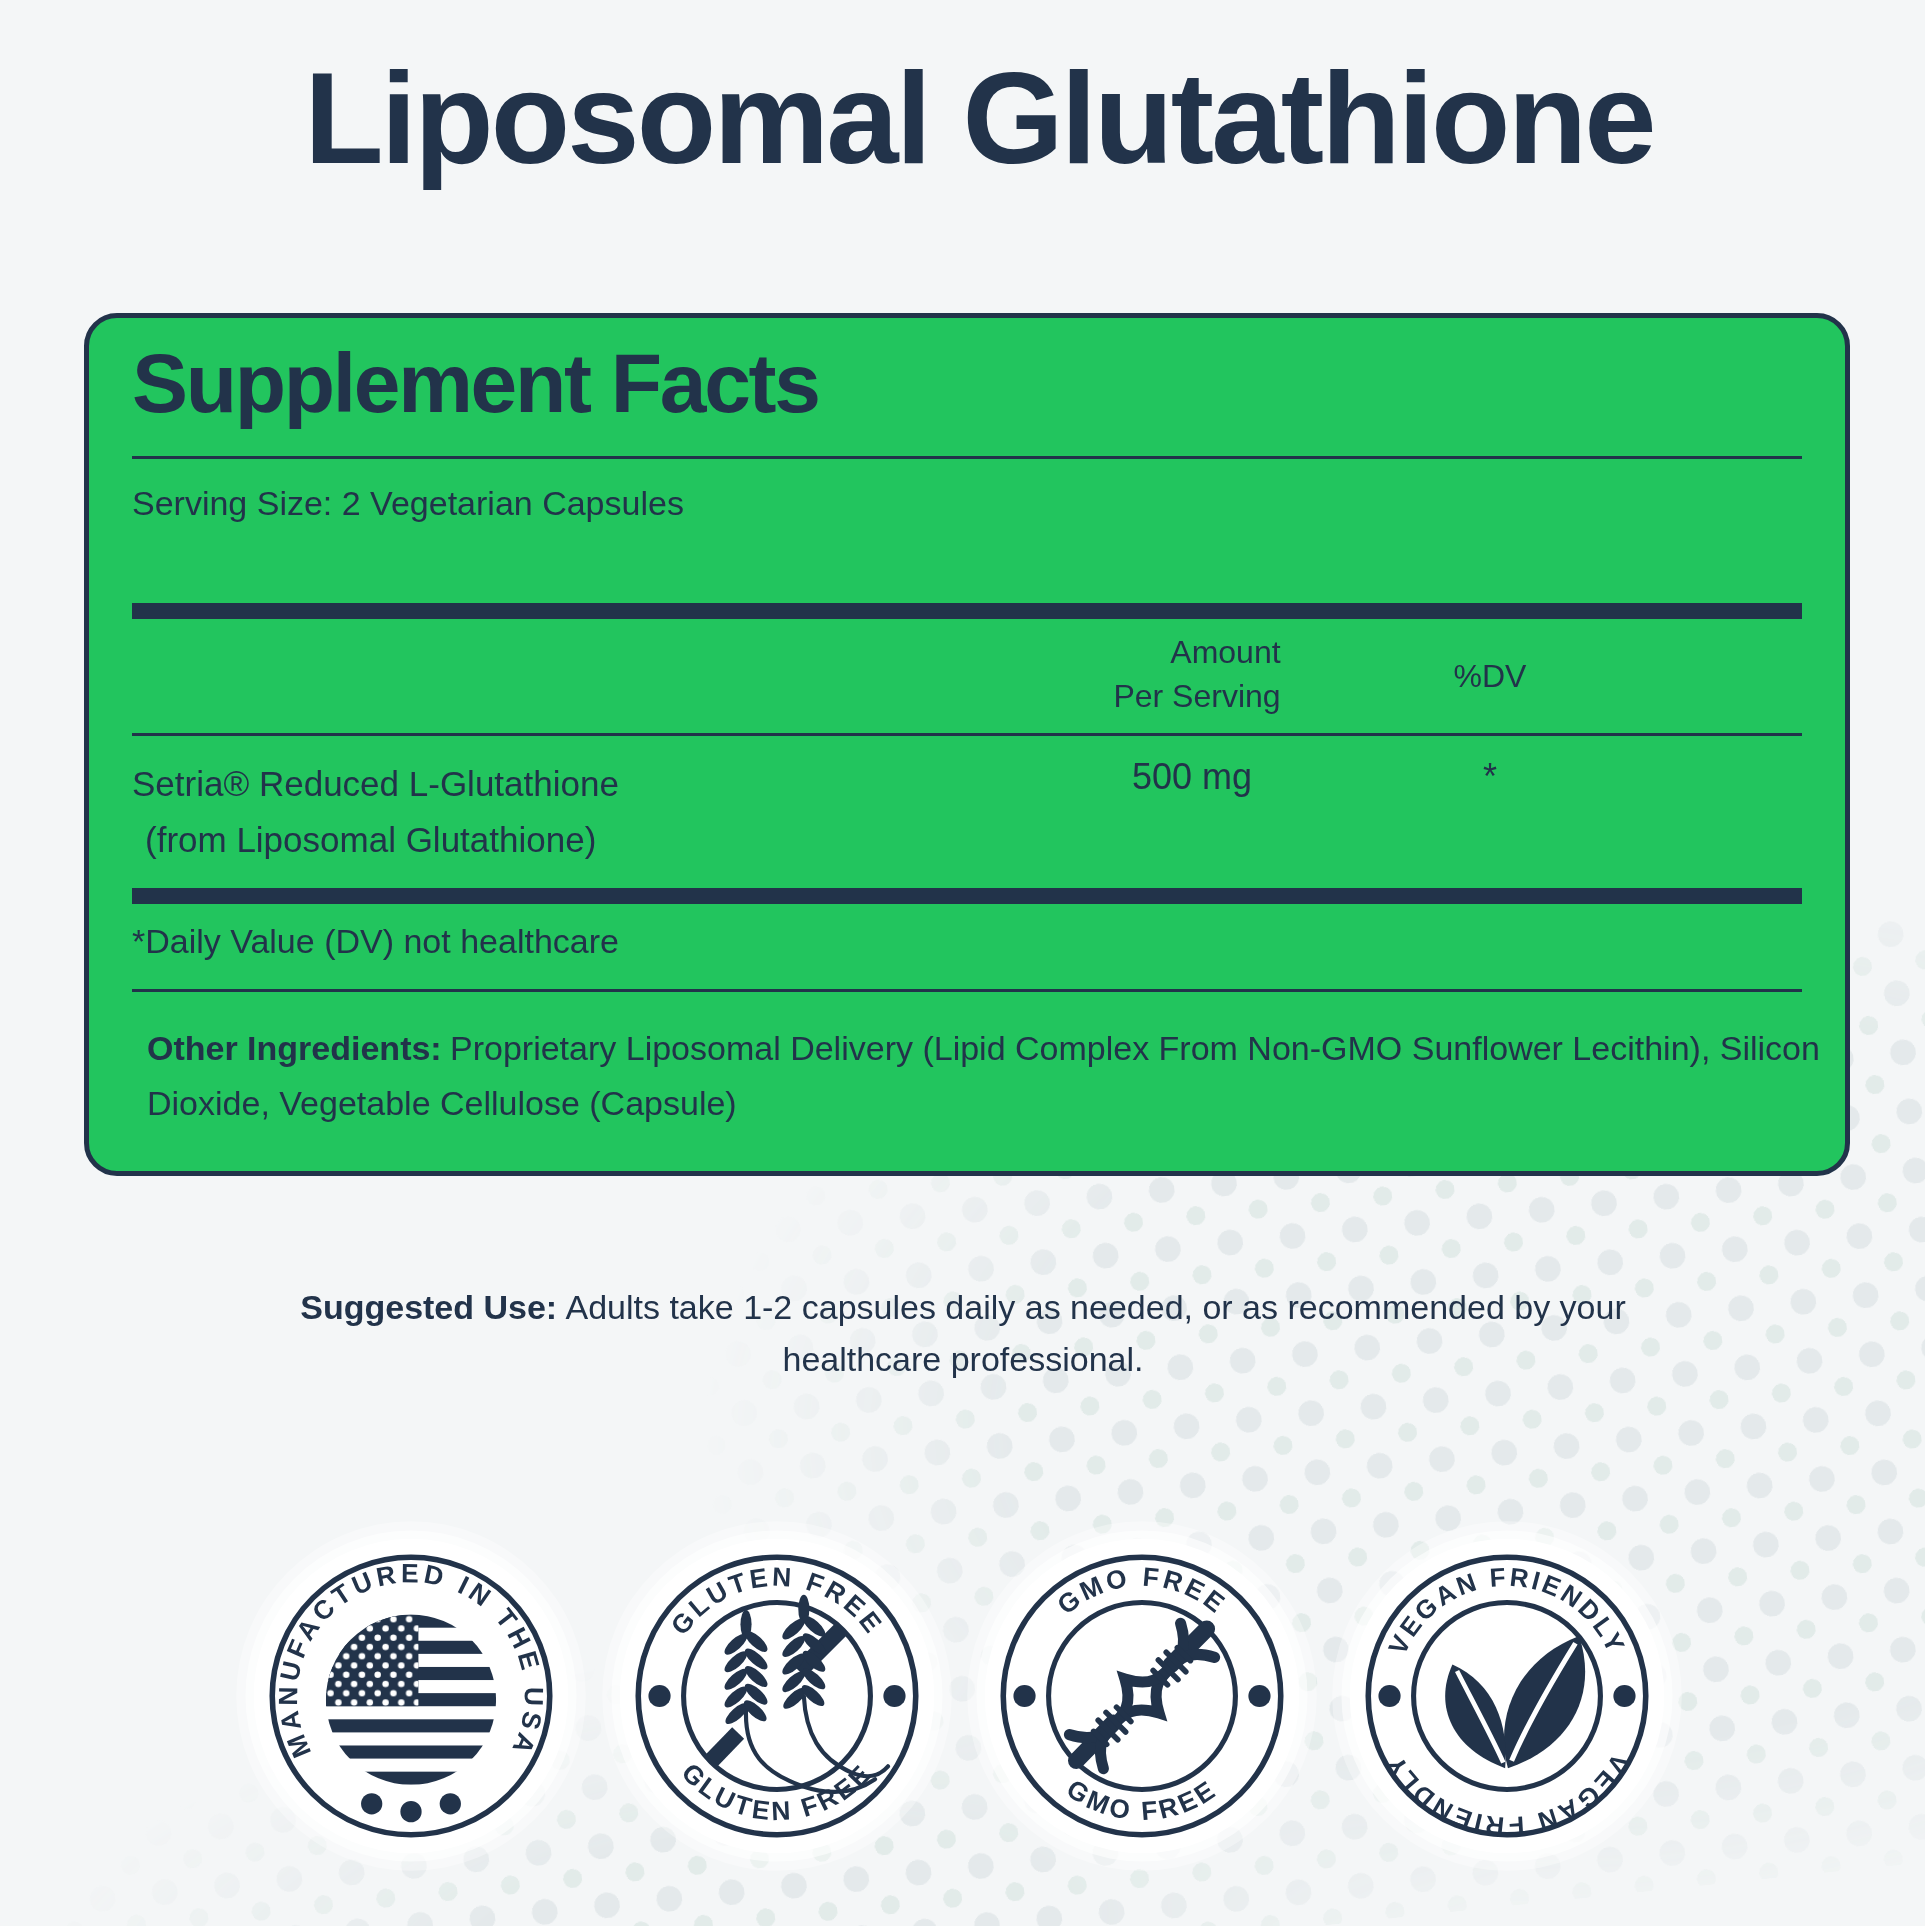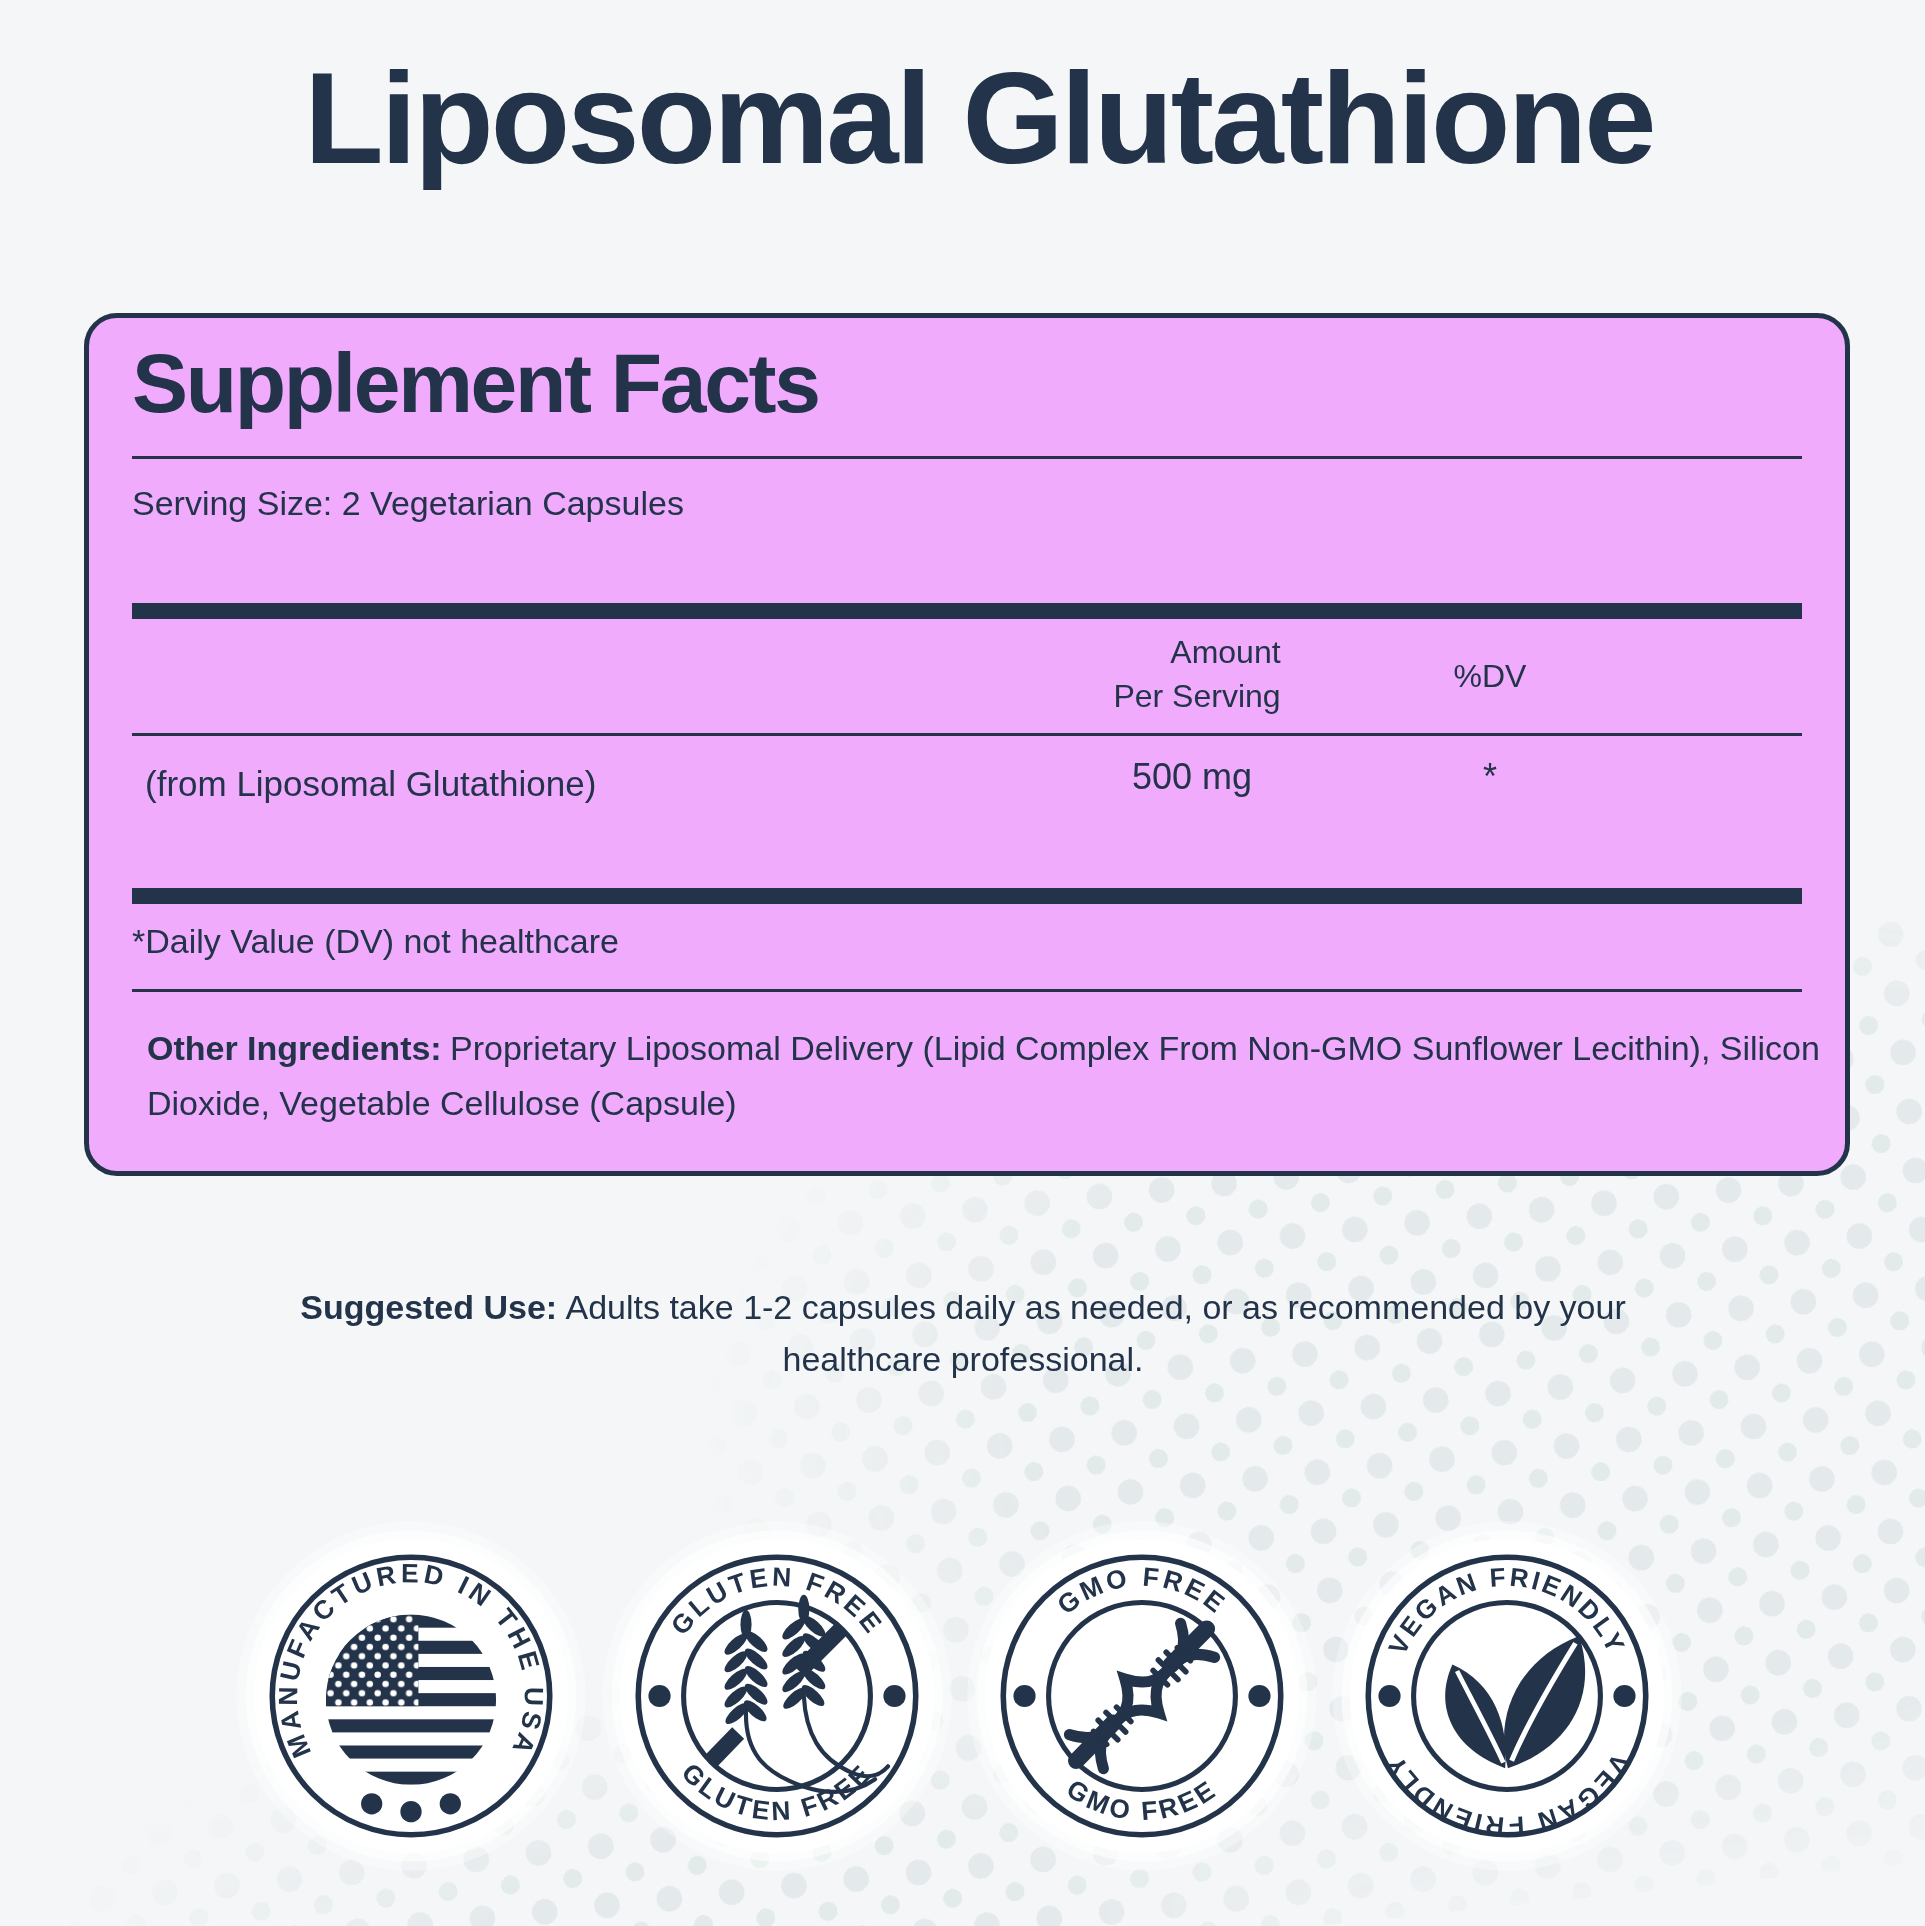--- a/index.html
+++ b/index.html
@@ -29,21 +29,21 @@
   
   .page-title{
     position:absolute;top:43px;left:0;width:100%;
     margin:0;text-align:center;
     font-size:130px;font-weight:700;letter-spacing:-2.8px;padding-left:16px;
   }
   
   .panel{
     position:absolute;left:84px;top:313px;width:1766px;height:863px;
     box-sizing:border-box;
-    background:#f0abfc;
+    background:#22c55e;
     border:5.1px solid #22334a;
     border-radius:33px;
   }
   .panel *{margin:0;}
   .sf-title{
     position:absolute;left:43px;top:16.6px;
     font-size:84px;font-weight:700;letter-spacing:-2.3px;
   }
   .hr{position:absolute;left:43px;right:43px;height:3.2px;background:#22334a;}
   .hr.r1{top:138px;}
@@ -104,20 +104,21 @@
 
   <div class="colhead-amount">
     <div>Amount</div>
     <div>Per Serving</div>
   </div>
   <div class="colhead-dv">%DV</div>
 
   <div class="hr r2"></div>
 
   <div class="row-name">
+    <div>Setria® Reduced L-Glutathione</div>
     <div class="sub">(from Liposomal Glutathione)</div>
   </div>
   <div class="row-amount">500 mg</div>
   <div class="row-dv">*</div>
 
   <div class="bar b2"></div>
 
   <p class="footnote">*Daily Value (DV) not healthcare</p>
 
   <div class="hr r3"></div>

